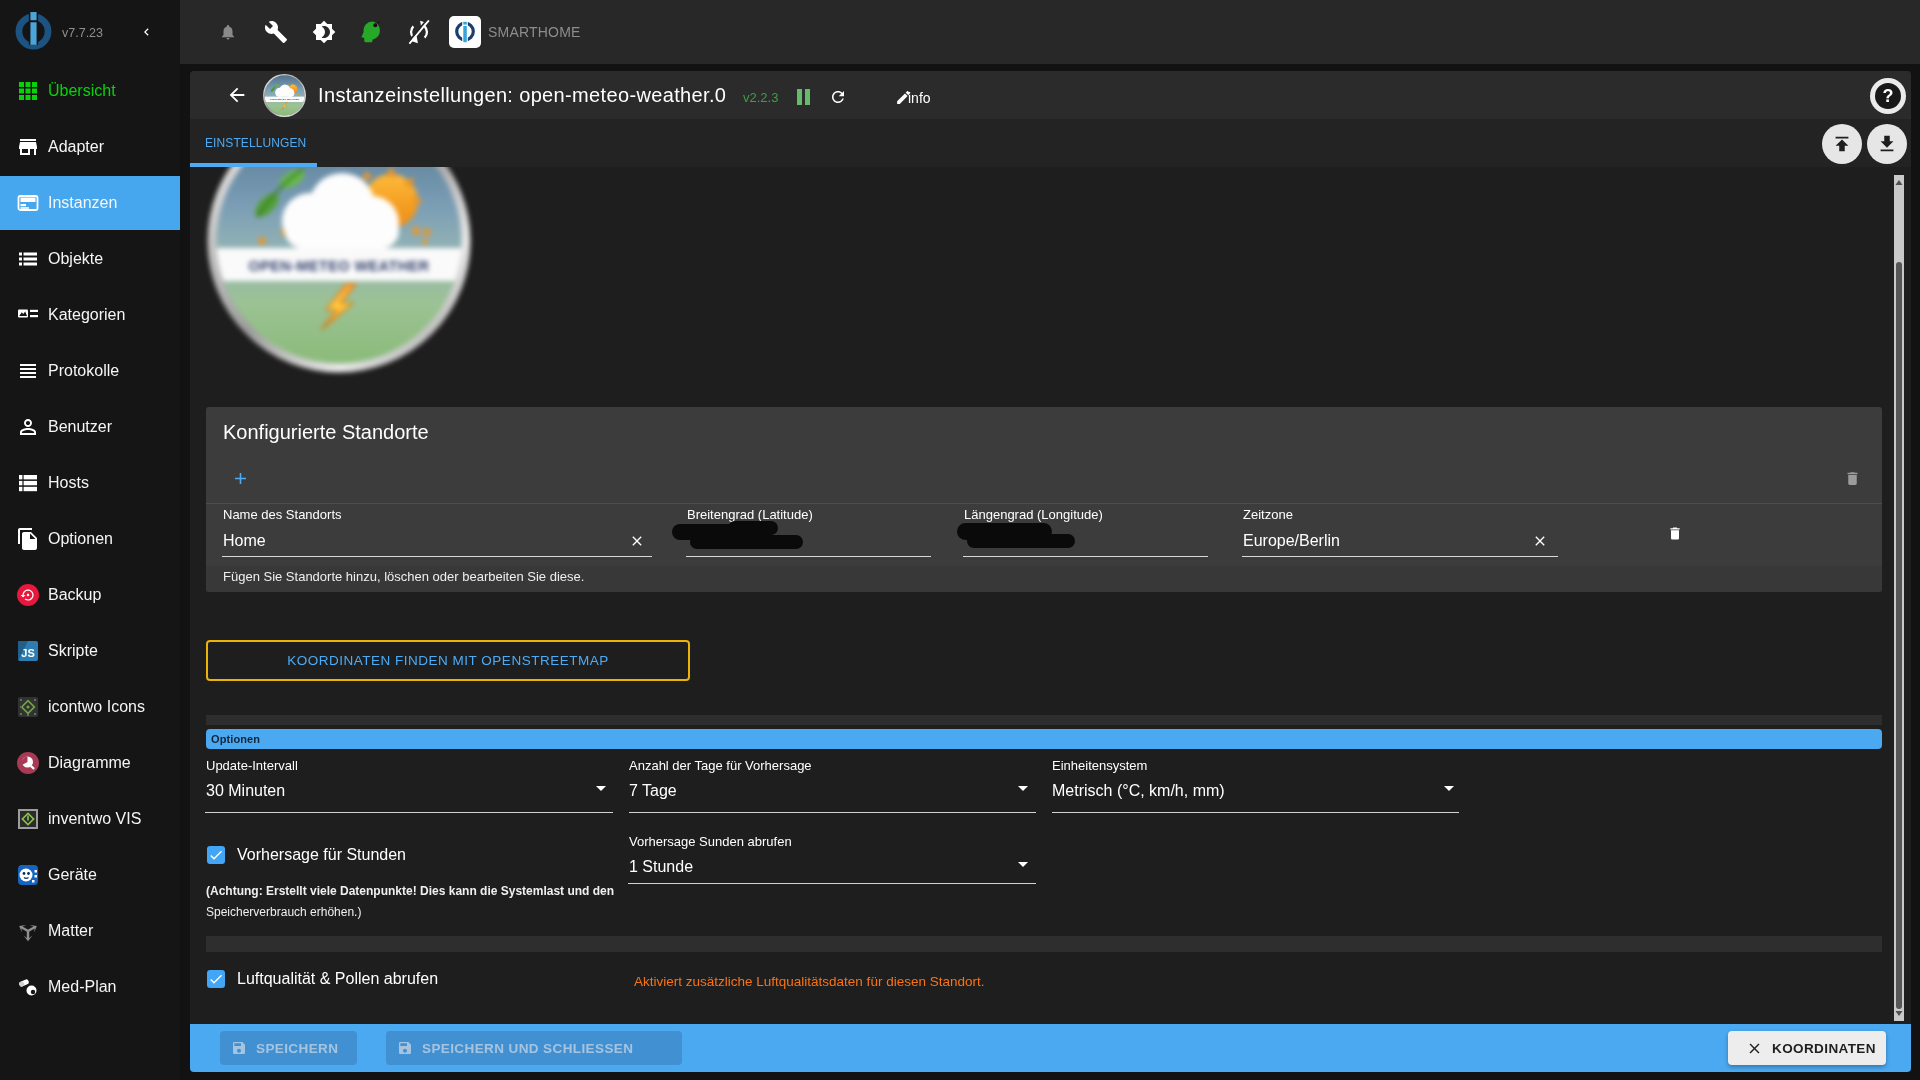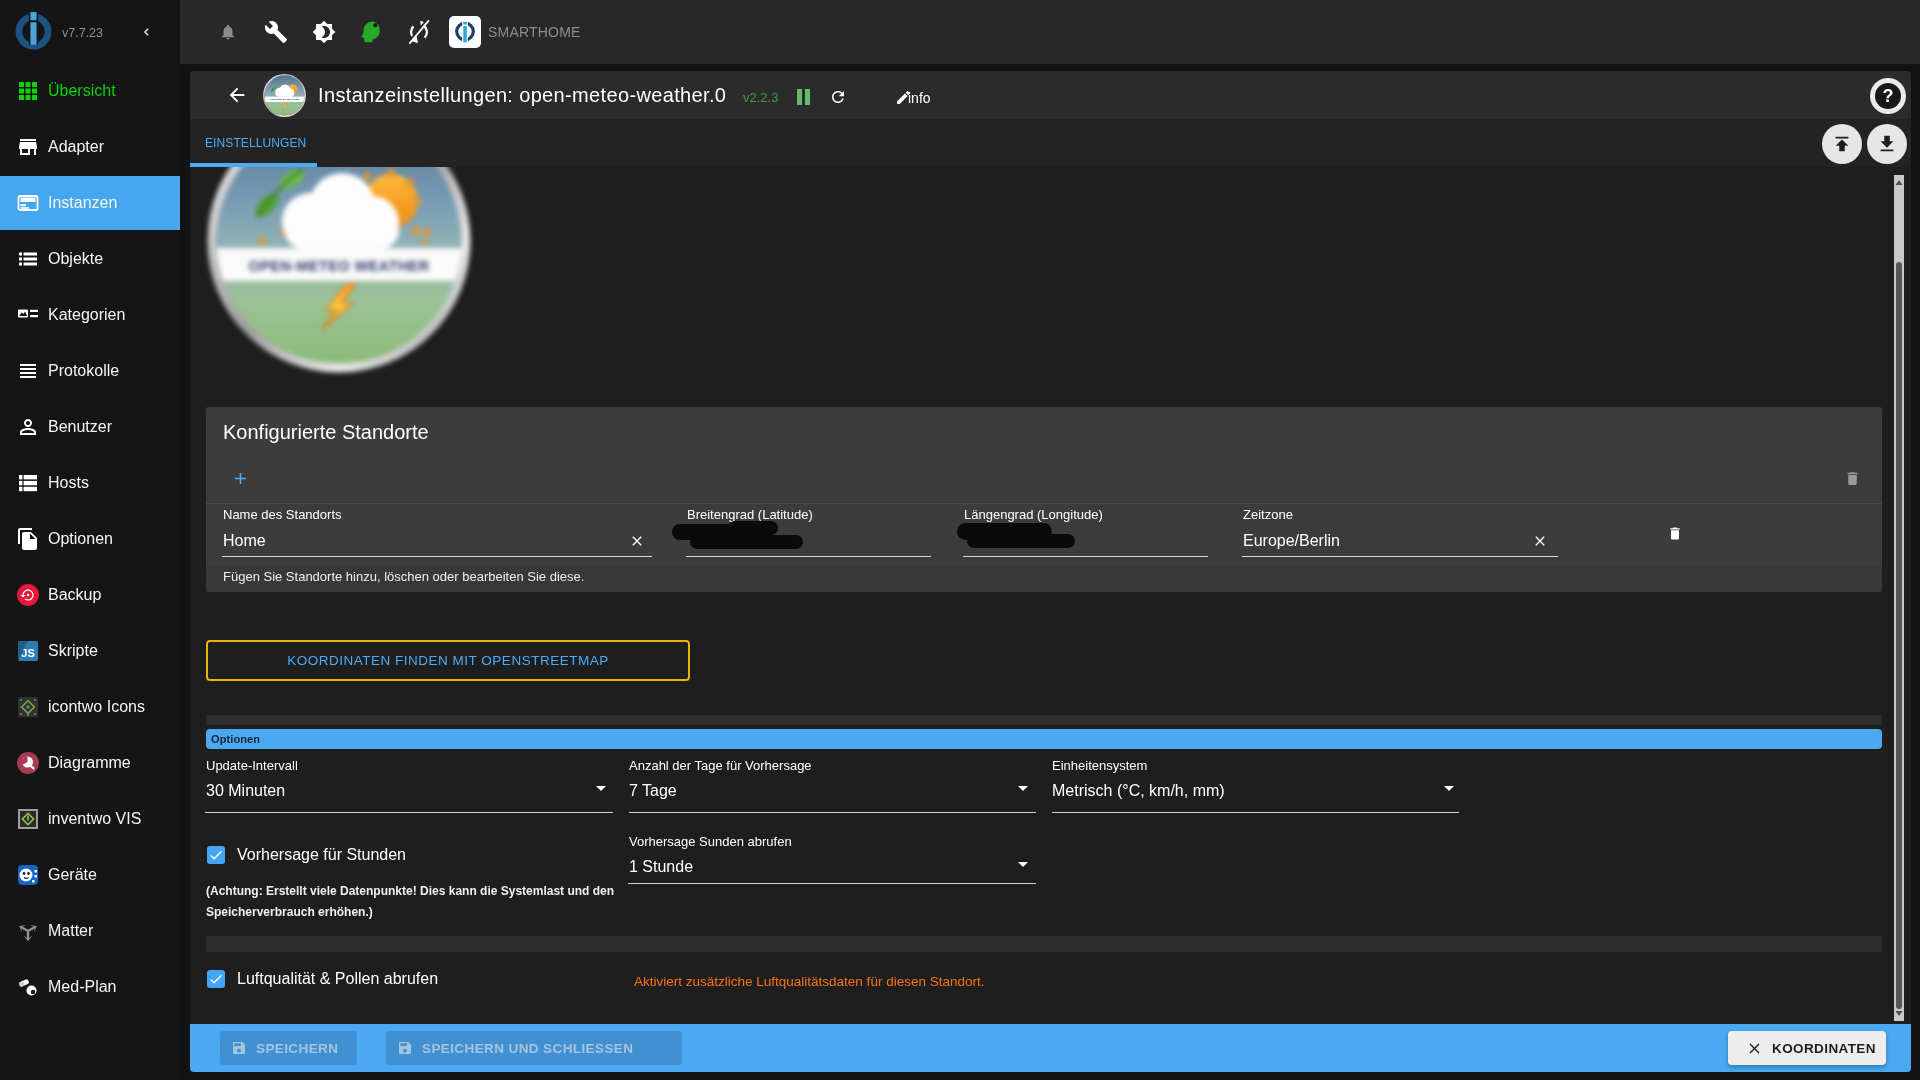--- a/index.html
+++ b/index.html
@@ -401,21 +401,21 @@
       <svg width="16" height="16" viewBox="0 0 24 24">
         <path fill="#fff" d="M9 16.17L4.83 12l-1.42 1.41L9 19 21 7l-1.41-1.41z"></path>
       </svg>
     </div>
   <div class="txt" style="left:47px;top:679px;font-size:16px;font-weight:500;color:#fff">Vorhersage für Stunden</div>
   <div class="flabel" style="left:439px;top:667px">Vorhersage Sunden abrufen</div>
   <div class="fvalue" style="left:439px;top:690px">1 Stunde</div>
   <div class="arrow" style="left:828px;top:695px"></div>
   <div class="uline" style="left:438px;top:716px;width:408px"></div>
   <div class="txt" style="left:16px;top:717px;font-size:12px;font-weight:bold;color:#f0f0f0">(Achtung: Erstellt viele Datenpunkte! Dies kann die Systemlast und den</div>
-  <div class="txt" style="left:16px;top:738px;font-size:12px;font-weight:bold;color:#f0f0f0">Speicherverbrauch erhöhen.)</div>
+  <div class="txt" style="left:16px;top:738px;font-size:12px;font-weight:normal;color:#f0f0f0">Speicherverbrauch erhöhen.)</div>
 
   <div class="strip" style="left:16px;top:769px;height:16px"></div>
 
   <div class="cbox" style="left:17px;top:803px">
       <svg width="16" height="16" viewBox="0 0 24 24">
         <path fill="#fff" d="M9 16.17L4.83 12l-1.42 1.41L9 19 21 7l-1.41-1.41z"></path>
       </svg>
     </div>
   <div class="txt" style="left:47px;top:803px;font-size:16px;font-weight:500;color:#fff">Luftqualität &amp; Pollen abrufen</div>
   <div class="txt" style="left:444px;top:807px;font-size:13.5px;color:#f97316">Aktiviert zusätzliche Luftqualitätsdaten für diesen Standort.</div>

